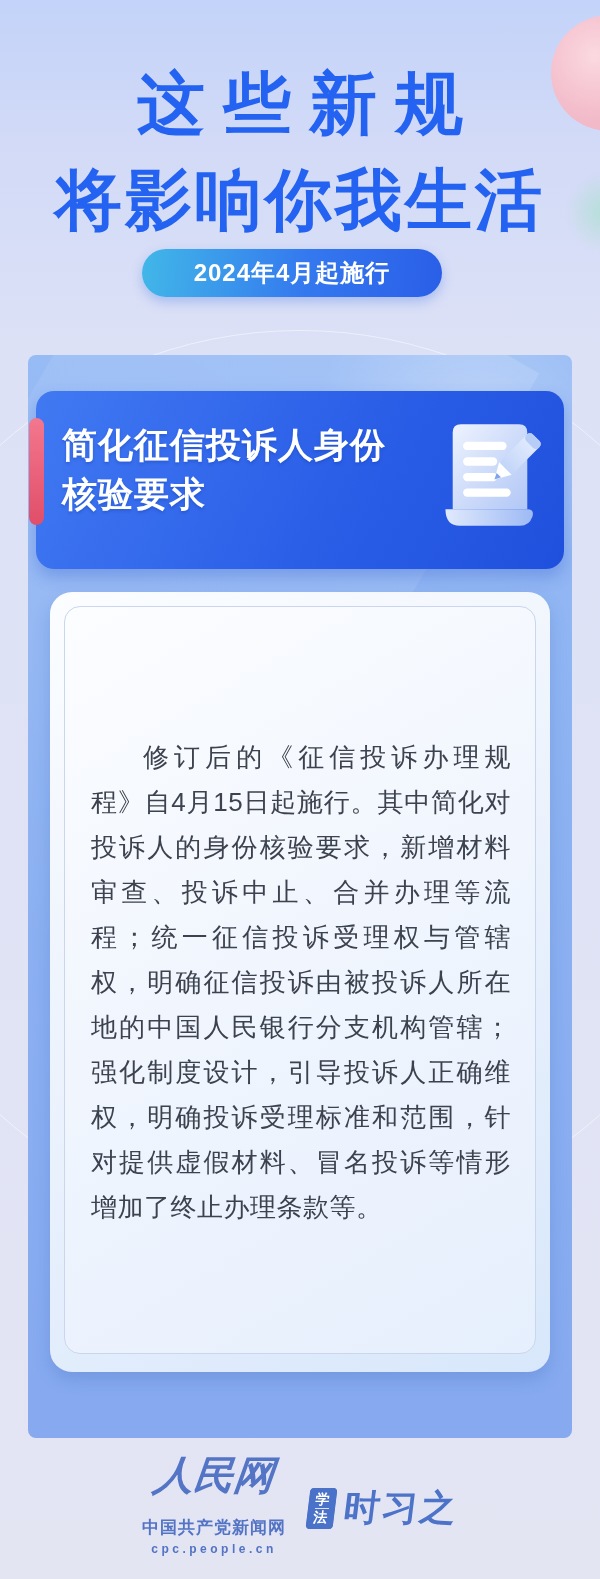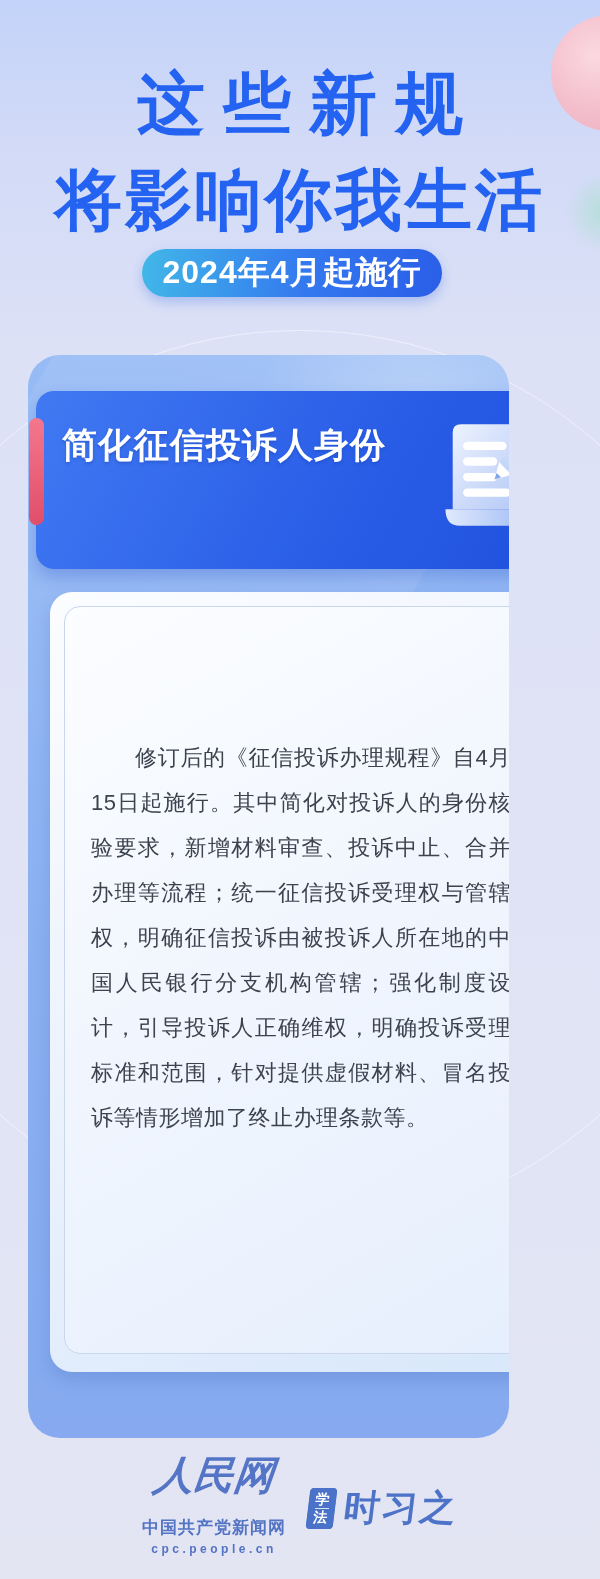--- a/index.html
+++ b/index.html
@@ -17,25 +17,25 @@
     background:radial-gradient(circle, rgba(168,224,204,0.75) 0%, rgba(168,224,204,0) 70%); filter:blur(2px); }
   .arc-ring { position:absolute; left:-150px; top:330px; width:900px; height:900px; border-radius:50%;
     border:1.5px solid rgba(255,255,255,0.5); }
   
   .title { position:absolute; top:62px; left:0; width:100%; text-align:center; color:#2463f1; font-weight:900; }
   .title .t1 { display:block; font-size:68px; line-height:82px; letter-spacing:18px; padding-left:18px; }
   .title .t2 { display:block; font-size:67px; line-height:80px; letter-spacing:3px; margin-top:16px; }
   
   .date-badge { position:absolute; left:142px; top:249px; width:300px; height:48px; border-radius:26px;
     background:linear-gradient(95deg,#41b7e8 0%,#3478ef 55%,#2a5ee8 100%);
-    color:#fff; font-size:32px; font-weight:bold; letter-spacing:1px;
+    color:#fff; font-size:24px; font-weight:bold; letter-spacing:1px;
     display:flex; align-items:center; justify-content:center;
     box-shadow:0 5px 12px rgba(54,105,228,0.30); }
   
-  .container { position:absolute; left:28px; top:355px; width:481px; height:1083px; border-radius:32px;
+  .container { position:absolute; left:28px; top:355px; width:544px; height:1083px; border-radius:8px;
     background:linear-gradient(180deg,#97bbf5 0%,#8db2f2 40%,#86a9ef 100%); overflow:hidden; }
   .beam1 { position:absolute; left:-80px; top:-140px; width:430px; height:760px;
     background:linear-gradient(180deg,rgba(255,255,255,0.12),rgba(255,255,255,0)); transform:rotate(30deg); }
   .glow { position:absolute; right:-70px; top:-90px; width:330px; height:330px; border-radius:50%;
     background:radial-gradient(circle, rgba(255,255,255,0.28) 0%, rgba(255,255,255,0) 70%); }
   
   .accent-bar { position:absolute; left:1px; top:63px; width:15px; height:107px; border-radius:8px;
     background:linear-gradient(180deg,#f3778e 0%,#e14e69 100%); z-index:3; }
   .card-header { position:absolute; left:8px; top:36px; width:528px; height:178px; border-radius:18px;
     background:linear-gradient(118deg,#4179f2 0%,#2b5fe8 55%,#1f50dd 100%);
@@ -44,21 +44,21 @@
     font-size:35px; line-height:49px; letter-spacing:1px;
     text-shadow:0 2px 3px rgba(20,60,170,0.35); }
   .card-header-text span { display:block; }
   .doc-icon { position:absolute; right:16px; top:24px; width:116px; height:122px; }
   
   .panel { position:absolute; left:22px; top:237px; width:500px; height:780px; border-radius:22px;
     background:linear-gradient(150deg,#fbfdff 0%,#eef4fd 40%,#d8e7fb 100%);
     box-shadow:0 8px 16px rgba(70,110,190,0.28); }
   .inner-card { position:absolute; left:14px; top:14px; width:472px; height:748px; border-radius:16px;
     border:1px solid #c9d6ec; background:linear-gradient(150deg,#fcfdff 0%,#f1f6fe 45%,#e6effd 100%); }
-  .body-text { padding:128px 24px 0 26px; font-size:22px; line-height:45px; color:#3c424e;
+  .body-text { padding:128px 24px 0 26px; font-size:26px; line-height:45px; color:#3c424e;
     text-align:justify; text-indent:2em; letter-spacing:0.5px; font-weight:500; }
   
   .footer { position:absolute; left:0; top:1452px; width:100%; display:flex; justify-content:center;
     align-items:flex-start; gap:22px; color:#5373c4; }
   .people-logo { text-align:center; }
   .people-script { font-family:"DejaVu Serif","Liberation Serif",serif; font-style:italic; font-weight:bold;
     font-size:40px; line-height:46px; transform:skewX(-6deg); color:#5474c6; }
   .people-sub { font-size:17px; font-weight:bold; letter-spacing:1px; margin-top:18px; }
   .people-url { font-size:12px; font-weight:bold; letter-spacing:3.5px; margin-top:3px; }
   .xuefa-group { display:flex; align-items:center; gap:9px; margin-top:32px; transform:skewX(-7deg); }
@@ -86,20 +86,21 @@
 
   <section class="container">
     <div class="beam1"></div>
     <div class="glow"></div>
 
     <span class="accent-bar"></span>
 
     <div class="card-header">
       <div class="card-header-text">
         <span>简化征信投诉人身份</span>
+        <span>核验要求</span>
       </div>
       <svg class="doc-icon" viewBox="0 0 112 116">
         <defs>
           <linearGradient id="pg" x1="0" y1="0" x2="1" y2="1">
             <stop offset="0" stop-color="#f6f9ff" stop-opacity="0.96"></stop>
             <stop offset="1" stop-color="#bed1f8" stop-opacity="0.92"></stop>
           </linearGradient>
           <linearGradient id="cg" x1="0" y1="0" x2="1" y2="0">
             <stop offset="0" stop-color="#eaf1fe" stop-opacity="0.95"></stop>
             <stop offset="1" stop-color="#a9c3f6" stop-opacity="0.92"></stop>

